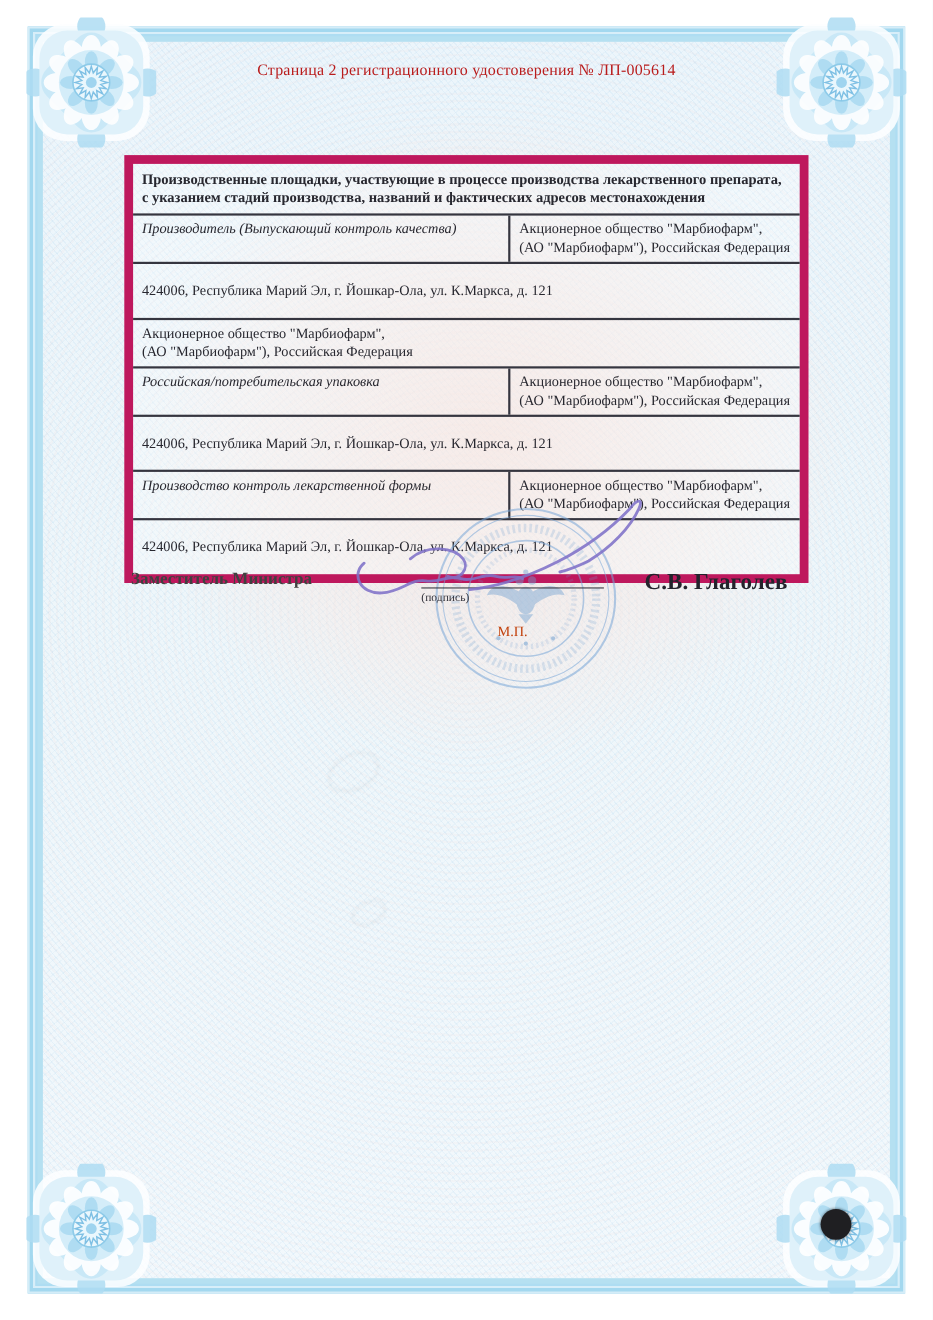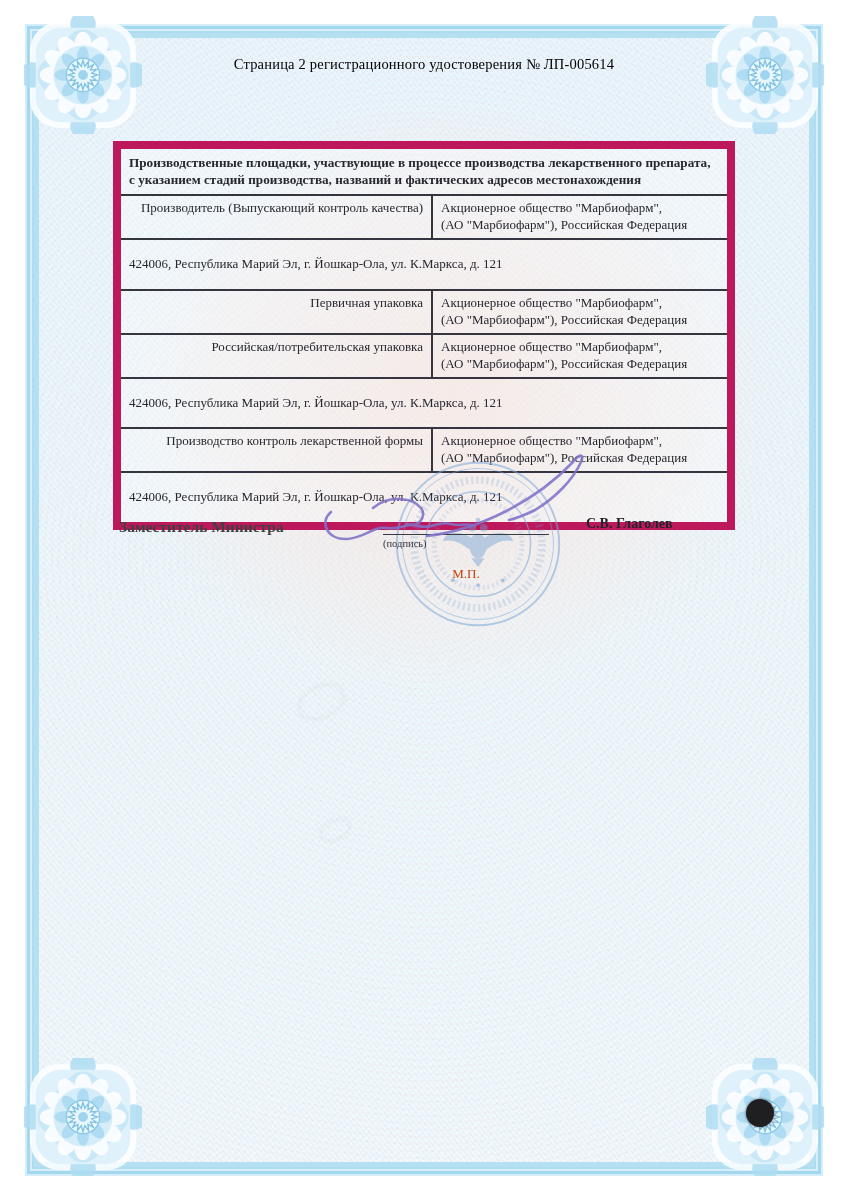--- a/index.html
+++ b/index.html
@@ -37,46 +37,45 @@
   .rosette{position:absolute;width:118px;height:118px;}
   .rosette.tl{left:24px;top:16px;}
   .rosette.tr{left:706px;top:16px;}
   .rosette.bl{left:24px;top:1058px;}
   .rosette.br{left:706px;top:1058px;}
   .hole-dot{position:absolute;left:746px;top:1099px;width:28px;height:28px;border-radius:50%;
     background:#1f1f22;box-shadow:0 0 2px 1px rgba(30,30,34,.35);}
 
   .doc-header{
     position:absolute;left:0;right:0;top:56px;text-align:center;
-    font-size:14.5px;letter-spacing:.2px;color:#000000;
+    font-size:14.5px;letter-spacing:.2px;color:#b91c1c;
   }
 
   
   .sites-table{
     position:absolute;left:113px;top:141px;width:622px;
     border:8px solid #be185d;background:rgba(255,255,255,.28);
     box-sizing:border-box;font-size:13px;line-height:1.3;color:#27272f;
   }
   .t-header{
     padding:5px 8px 6px 8px;font-weight:bold;font-size:13.2px;
     border-bottom:2px solid #35353f;
   }
   .t-stage-row{display:flex;border-bottom:2px solid #35353f;}
   .t-stage-cell{
-    width:312px;box-sizing:border-box;padding:4px 8px;
+    width:343px;box-sizing:border-box;padding:4px 8px;font-style:italic;
     border-right:2px solid #35353f;
-    text-align:right;
   }
   .t-company-cell{flex:1;padding:4px 8px;}
   .t-addr-row{padding:16px 8px;border-bottom:2px solid #35353f;}
   .t-addr-row.last{border-bottom:none;}
 
   
   .sig-title{position:absolute;left:119px;top:518px;font-weight:bold;font-size:15.5px;color:#404040;}
-  .sig-name{position:absolute;left:586px;top:516px;font-weight:bold;font-size:14px;color:#23232c;}
+  .sig-name{position:absolute;left:586px;top:516px;font-weight:bold;font-size:21px;color:#23232c;}
   .sig-line{position:absolute;left:383px;top:534px;width:166px;border-top:1.5px solid #3a3a42;}
   .sig-caption{position:absolute;left:383px;top:538px;width:166px;font-size:10.5px;color:#33333c;}
   .seal-label{position:absolute;left:383px;top:566px;width:166px;text-align:center;font-size:13px;color:#c2410c;}
 
   .stamp{position:absolute;left:392px;top:458px;width:172px;height:172px;}
   .signature-ink{position:absolute;left:315px;top:440px;width:290px;height:112px;}
 </style>
 </head>
 <body>
 
@@ -191,21 +190,20 @@
     <div class="t-stage-row">
       <div class="t-stage-cell">Производитель (Выпускающий контроль качества)</div>
       <div class="t-company-cell">
         <div>Акционерное общество  "Марбиофарм",</div>
         <div>(АО "Марбиофарм"), Российская Федерация</div>
       </div>
     </div>
     <div class="t-addr-row">424006, Республика Марий Эл, г. Йошкар-Ола, ул. К.Маркса, д. 121</div>
 
     <div class="t-stage-row">
-      <div class="t-stage-cell">Первичная упаковка</div>
       <div class="t-company-cell">
         <div>Акционерное общество  "Марбиофарм",</div>
         <div>(АО "Марбиофарм"), Российская Федерация</div>
       </div>
     </div>
 
     <div class="t-stage-row">
       <div class="t-stage-cell">Российская/потребительская упаковка</div>
       <div class="t-company-cell">
         <div>Акционерное общество  "Марбиофарм",</div>

